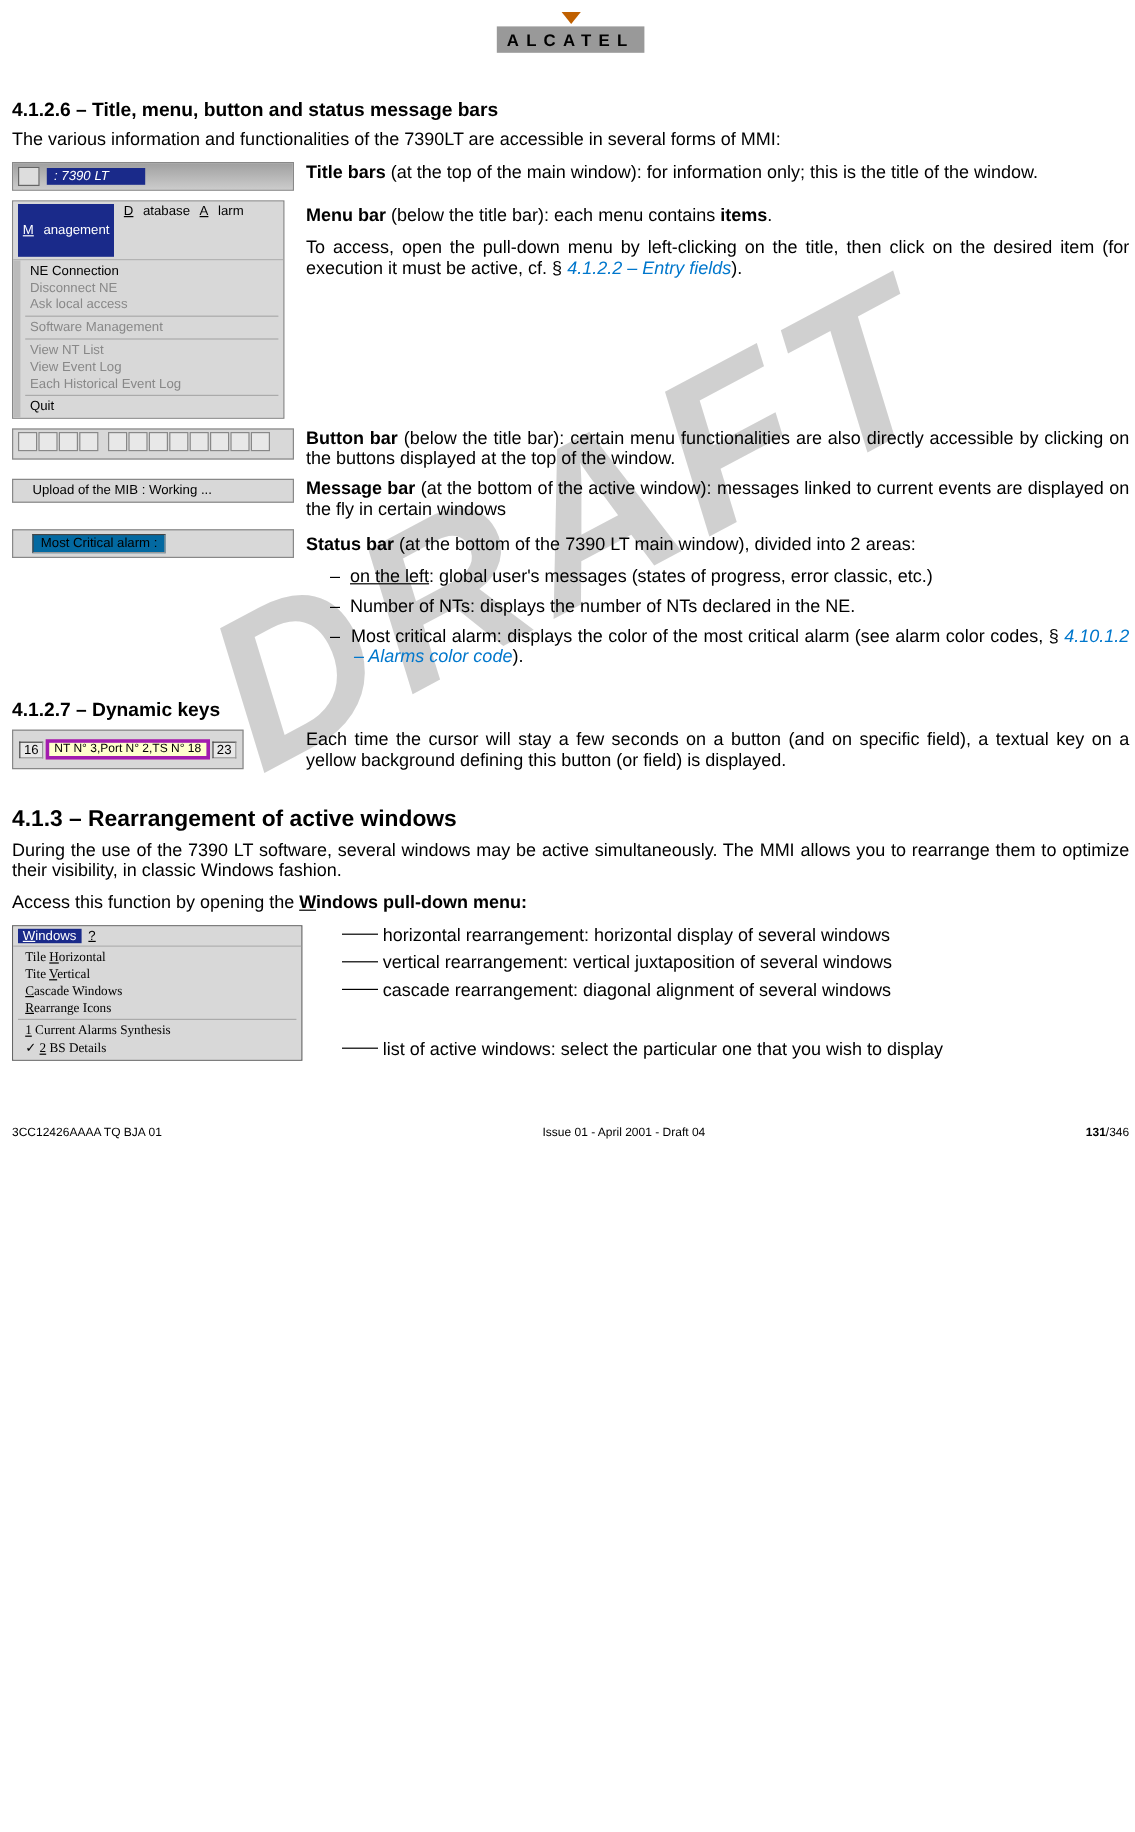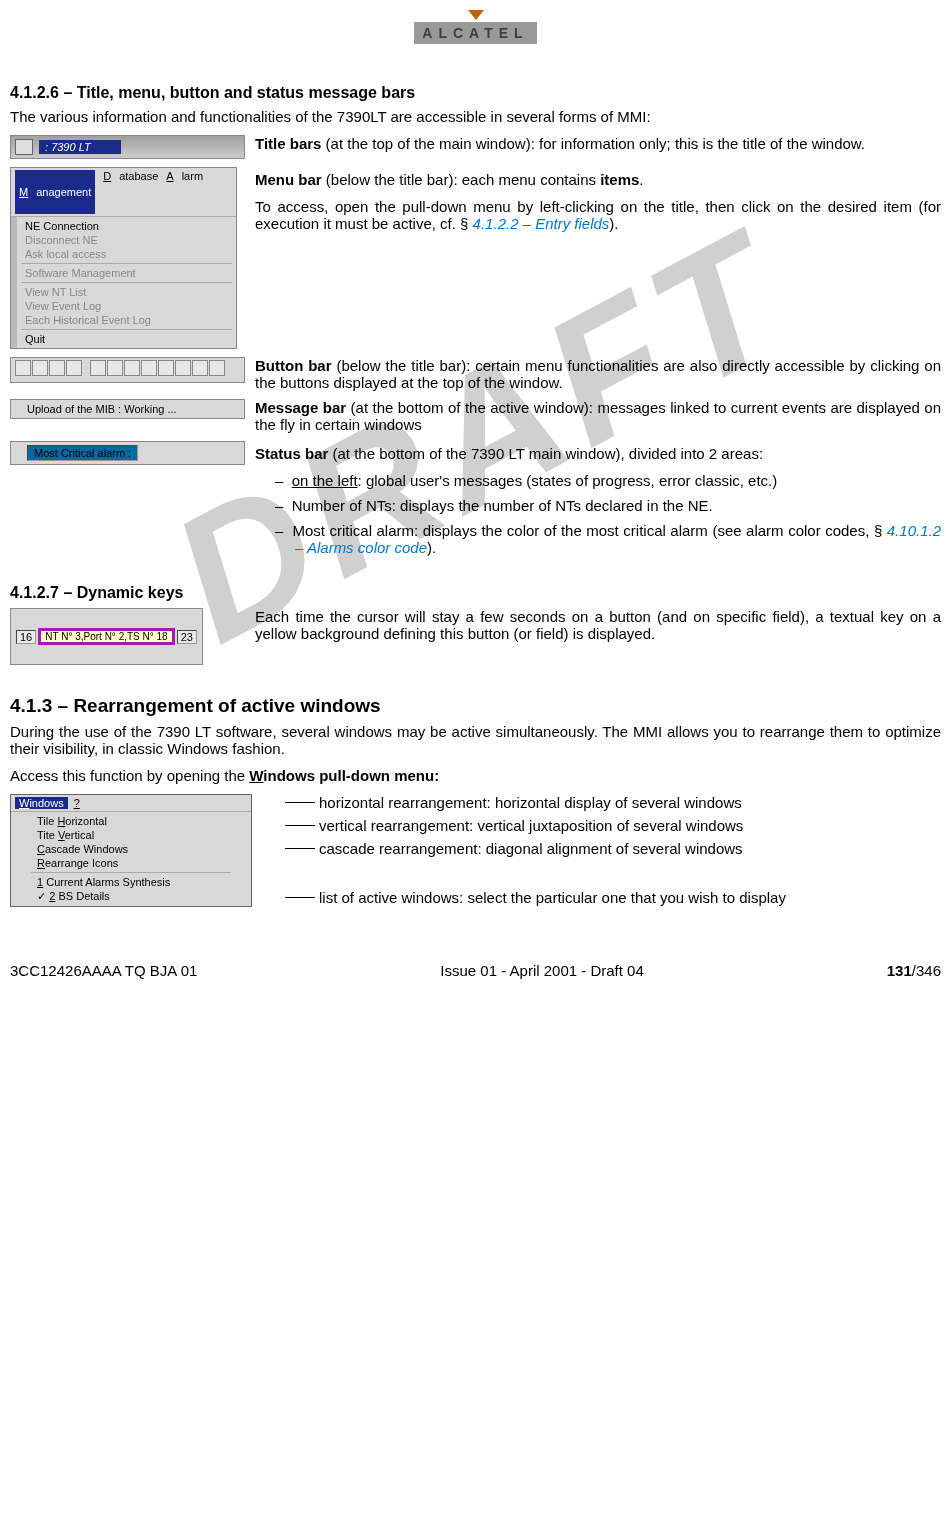--- a/index.html
+++ b/index.html
@@ -35,21 +35,21 @@
     text-align: center;
     margin-bottom: 40px;
   }
   .logo .alogo {
     display: inline-block;
     letter-spacing: 6px;
     font-weight: bold;
     font-size: 14px;
     padding: 3px 8px;
     background: #999;
-    color: #404040;
+    color: #000000;
   }
   .logo .tri {
     width: 0; height: 0;
     border-left: 8px solid transparent;
     border-right: 8px solid transparent;
     border-top: 10px solid #c06000;
     margin: 0 auto 2px auto;
   }
   .h-section {
     font-weight: bold;
@@ -164,21 +164,21 @@
     padding: 1px 6px;
     display: inline-block;
   }
 
   .tooltip-demo {
     display: inline-flex;
     align-items: center;
     border: 1px solid #888;
     background: #d8d8d8;
     font-size: 11px;
-    padding: 19px 3px;
+    padding: 7px 3px;
   }
   .tooltip-demo .num {
     background: #e8e8e8;
     border: 1px inset #999;
     padding: 0 3px;
     margin: 0 2px;
   }
   .tooltip-demo .tip {
     background: #ffffcc;
     border: 3px solid #a21caf;
@@ -200,21 +200,22 @@
     text-align: center;
   }
   .windows-menu-demo .menubar .active {
     background: #1a2a8a;
     color: #fff;
     padding: 0 4px;
     margin-right: 6px;
   }
   .windows-menu-demo .dropdown {
     background: #d8d8d8;
-    padding: 2px 16px;
+    padding: 2px 0;
+    font-family: Liberation Serif, serif;
   }
   .windows-menu-demo .dropdown div { padding: 1px 10px; }
   .windows-menu-demo .dropdown hr { margin: 2px 4px; border: none; border-top: 1px solid #aaa; }
   .windows-menu-demo .check::before { content: "✓ "; }
 
   .annot-row {
     display: flex;
     align-items: flex-start;
     margin-top: 6px;
   }
@@ -233,21 +234,21 @@
     width: 30px;
     border-top: 1px solid #000;
     vertical-align: middle;
     margin: 0 4px 3px 0;
   }
 
   .footer {
     display: flex;
     justify-content: space-between;
     margin-top: 50px;
-    font-size: 15px;
+    font-size: 10px;
   }
   .footer .pgnum .bold { font-weight: bold; }
 </style>
 </head>
 <body>
 
 <div class="page">
   <div class="watermark">DRAFT</div>
 
   <div class="content">

